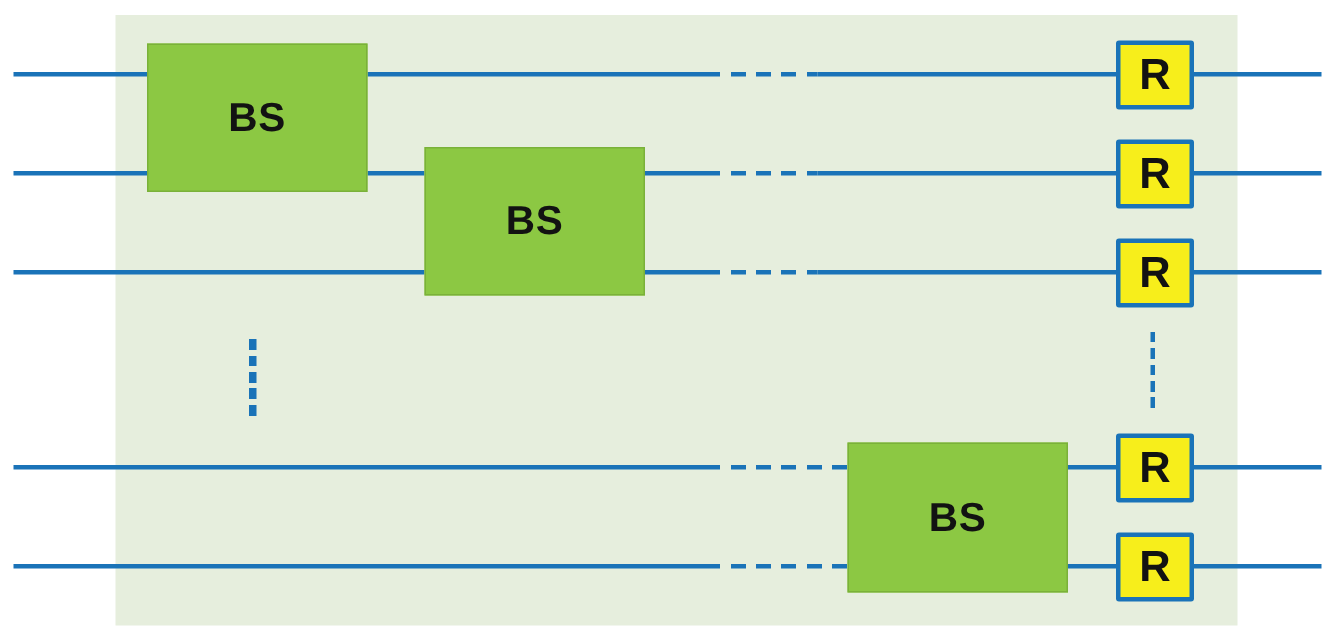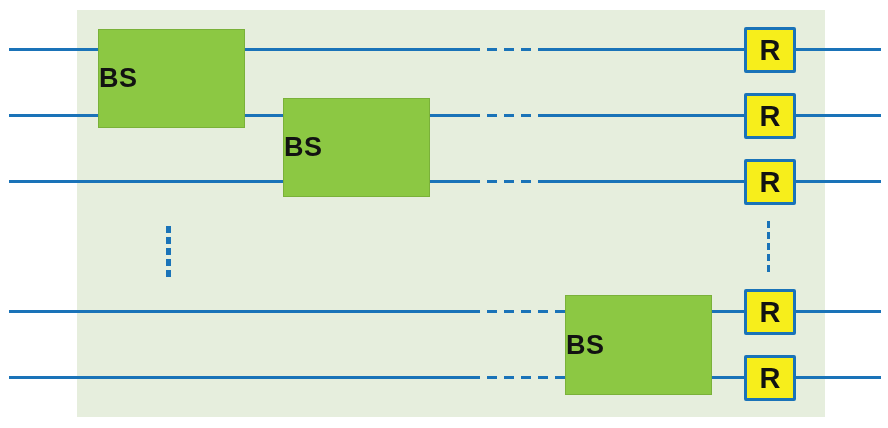--- a/index.html
+++ b/index.html
@@ -27,21 +27,21 @@
   }
   .vdots {
     position:absolute; z-index:1;
     background:repeating-linear-gradient(180deg, var(--wire,#1a73b8) 0 7px, transparent 7px 11px);
   }
   .bs {
     position:absolute; width:147px;
     background:var(--bs-fill,#8cc843);
     border:1px solid var(--bs-edge,#7ab139);
     box-sizing:border-box;
-    display:flex; align-items:center; justify-content:flex-start;
+    display:flex; align-items:center; justify-content:center;
     font-size:27px; font-weight:700; color:var(--label,#121212);
     letter-spacing:0.5px;
     z-index:2;
   }
   .rb {
     position:absolute; width:52px; height:46px;
     background:var(--r-fill,#f7ee1b);
     border:3px solid var(--wire,#1a73b8);
     border-radius:2px;
     box-sizing:border-box;

